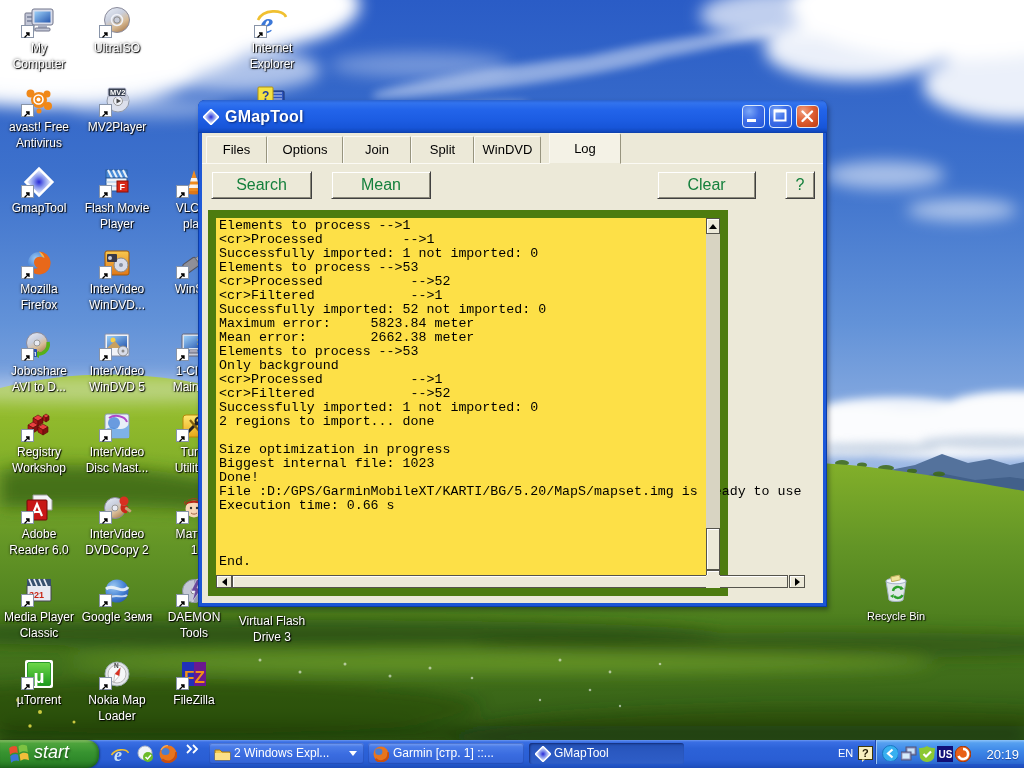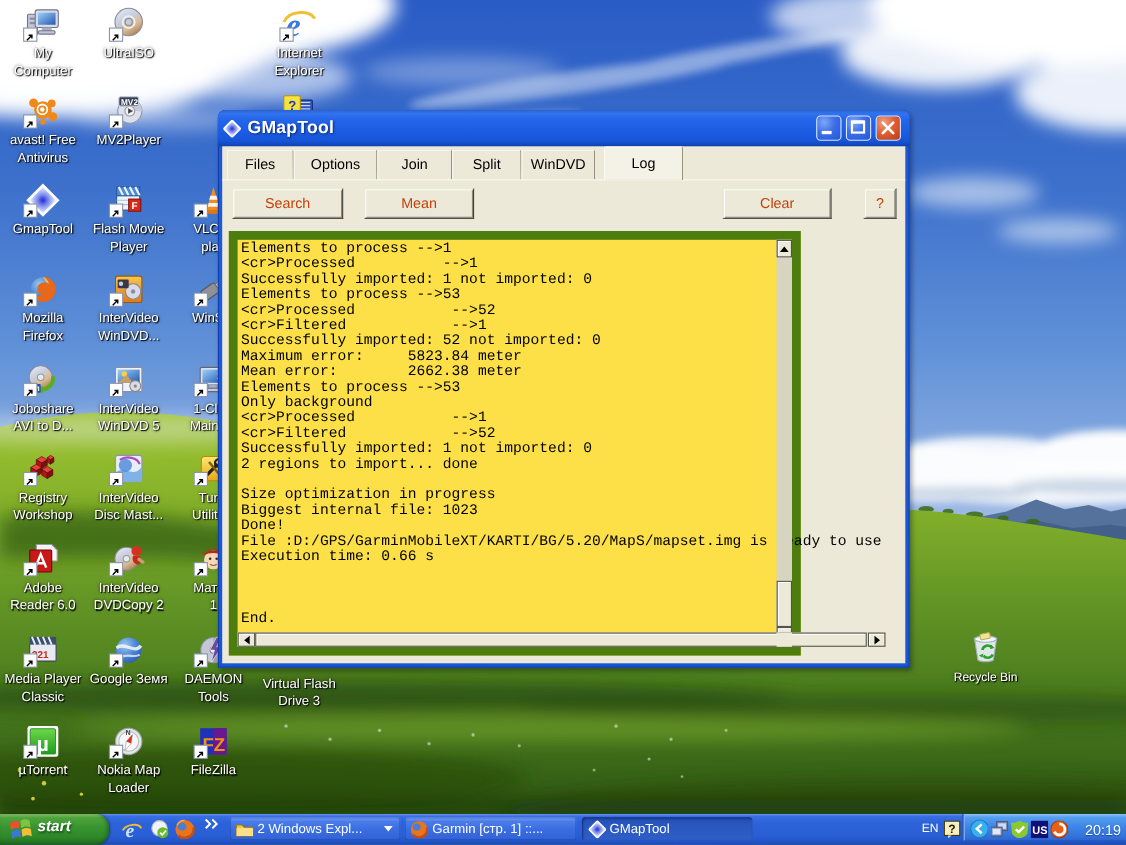--- a/index.html
+++ b/index.html
@@ -12,35 +12,35 @@
 #tb{position:absolute;left:0;top:0;width:629px;height:33px;border-radius:7px 7px 0 0;background:linear-gradient(180deg,#2a61ce 0%,#3273ee 9%,#2264ea 30%,#1c5ce2 62%,#1755d8 84%,#1149c0 95%,#0d3fa8 100%)}
 #ttl{position:absolute;left:27px;top:8px;font-size:16px;font-weight:bold;color:#fff;text-shadow:1px 1px 2px #0a2a7a;letter-spacing:0.2px}
 .wb{position:absolute;top:5px;width:23px;height:23px;border-radius:4px;border:1px solid #dceafc;box-sizing:border-box;overflow:hidden}
 #bmin{left:544px;background:radial-gradient(circle at 30% 25%,#7ca8f8 0%,#3e6ee8 45%,#2456d8 100%)}
 #bmax{left:571px;background:radial-gradient(circle at 30% 25%,#7ca8f8 0%,#3e6ee8 45%,#2456d8 100%)}
 #bcls{left:598px;background:radial-gradient(circle at 30% 25%,#f0a080 0%,#e06034 45%,#c03a10 100%)}
 #cli{position:absolute;left:4px;top:33px;width:621px;height:470px;background:#ECE9D8}
 .tab{position:absolute;top:3px;height:28px;box-sizing:border-box;background:#ECE9D8;border:1px solid;border-color:#FBFAF4 #97947E #ECE9D8 #FBFAF4;border-radius:2px 2px 0 0;font-size:13px;text-align:center;line-height:26px;color:#000}
 .tab.sel{top:0;height:31px;background:#F4F2E6;z-index:2;line-height:29px}
 #tabline{position:absolute;left:0;top:30px;width:621px;height:1px;background:#FBFAF4}
-.cbtn{position:absolute;height:28px;box-sizing:border-box;background:#ECE9D8;border:1px solid;border-color:#ECE9D8 #404040 #404040 #ECE9D8;box-shadow:inset 1px 1px 0 #fff,inset -1px -1px 0 #8a887a;font-size:13px;text-align:center;line-height:26px;color:#c2410c}
+.cbtn{position:absolute;height:28px;box-sizing:border-box;background:#ECE9D8;border:1px solid;border-color:#ECE9D8 #404040 #404040 #ECE9D8;box-shadow:inset 1px 1px 0 #fff,inset -1px -1px 0 #8a887a;font-size:16px;text-align:center;line-height:26px;color:#15803d}
 #logbox{position:absolute;left:6px;top:77px;width:520px;height:386px;box-sizing:border-box;background:#fde047;border:8px solid #4d7c0f}
 #logtext{position:absolute;left:0;top:0;width:590px;height:367px;margin:0;font-family:"Liberation Mono",monospace;font-size:13.3px;line-height:14px;padding:1px 0 0 3px;white-space:pre;overflow:hidden;color:#000}
 #vsb{position:absolute;right:0;top:0;width:14px;height:368px;background:#D8D4C2}
 #hsb{position:absolute;left:0;bottom:0;height:13px;width:589px;background:#ECE9D8}
 #sbcorner{position:absolute;right:0;bottom:0;width:14px;height:13px;background:#ECE9D8}
 .sbn{position:absolute;box-sizing:border-box;background:#ECE9D8;border:1px solid #55544c;box-shadow:inset 1px 1px 0 #fff;display:flex;align-items:center;justify-content:center}
 .thumb{position:absolute;background:#ECE9D8;border:1px solid #55544c;box-shadow:inset 1px 1px 0 #fff;box-sizing:border-box}
 .tU{width:0;height:0;border-left:4px solid transparent;border-right:4px solid transparent;border-bottom:5px solid #000}
 .tD{width:0;height:0;border-left:4px solid transparent;border-right:4px solid transparent;border-top:5px solid #000}
 .tL{width:0;height:0;border-top:4px solid transparent;border-bottom:4px solid transparent;border-right:5px solid #000}
 .tR{width:0;height:0;border-top:4px solid transparent;border-bottom:4px solid transparent;border-left:5px solid #000}
 #taskbar{position:absolute;left:0;top:740px;width:1024px;height:28px;background:linear-gradient(180deg,#6a96f0 0%,#3a6fe4 7%,#2c62d8 30%,#2a5ed4 70%,#2255c8 88%,#1c4bb8 100%)}
 #startbtn{position:absolute;left:0;top:0;width:99px;height:28px;border-radius:0 12px 12px 0;background:linear-gradient(180deg,#8ec76a 0%,#4ea43c 12%,#379330 45%,#2e8829 75%,#1e6a1c 100%);box-shadow:inset -2px 0 3px rgba(0,40,0,.3),1px 0 2px rgba(0,0,30,.4)}
-#startbtn span{position:absolute;left:34px;top:2px;font-size:14px;font-weight:bold;font-style:italic;color:#fff;text-shadow:1px 2px 2px #1c5418}
+#startbtn span{position:absolute;left:34px;top:2px;font-size:18px;font-weight:normal;font-style:italic;color:#fff;text-shadow:1px 2px 2px #1c5418}
 .qlico{position:absolute;top:5px;width:18px;height:18px}
 .tkb{position:absolute;top:3px;height:21px;border-radius:3px;background:linear-gradient(180deg,#7ba2f4 0%,#4a7ce8 18%,#3a6ce0 55%,#3465d8 90%,#2a58c8 100%);box-shadow:inset 0 0 0 1px rgba(20,60,160,.4);color:#fff;font-size:12px}
 .tkb .tx{position:absolute;left:25px;top:3px;white-space:nowrap;overflow:hidden}
 .tkb.on{background:linear-gradient(180deg,#2350b4 0%,#2a58c0 40%,#2e5ec8 100%);box-shadow:inset 1px 1px 2px rgba(0,10,60,.5)}
 #tray{position:absolute;right:0;top:0;width:147px;height:24px;background:linear-gradient(180deg,#8cc2f8 0%,#56a0f0 12%,#3e88e8 45%,#3272da 85%,#2a66cc 100%);border-left:1px solid #9ac4f6;box-shadow:-1px 0 0 #1e4aac,inset 0 0 0 0 #fff}
 #clock{position:absolute;right:5px;top:7px;font-size:13px;color:#fff;text-shadow:0 1px 1px rgba(0,20,80,.5)}
 .trico{position:absolute;top:6px;width:16px;height:16px}
 </style></head><body>
 <div id="scr">
 <svg id="bg" width="1024" height="768" viewBox="0 0 1024 768">

